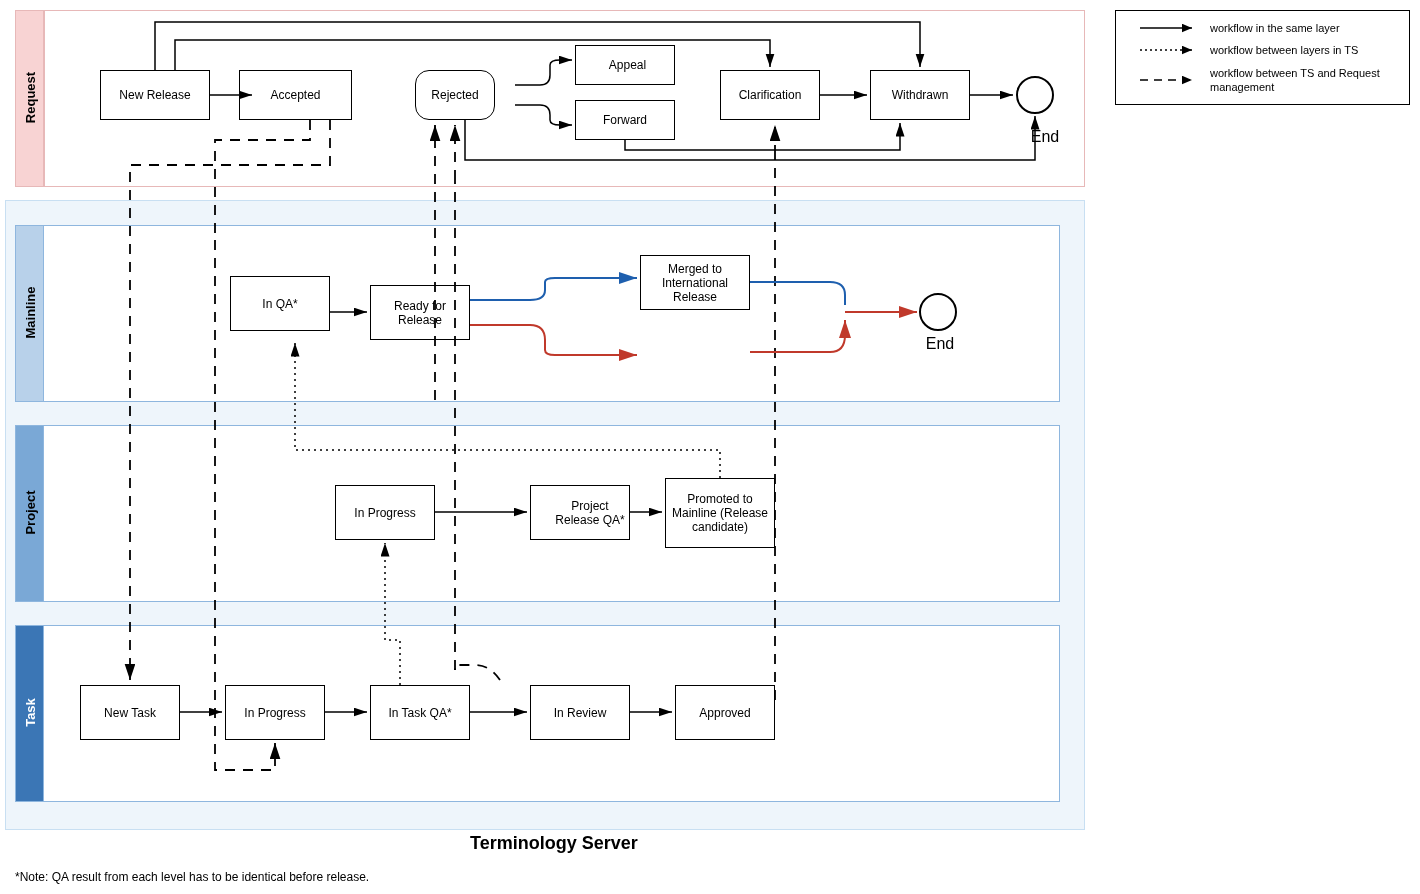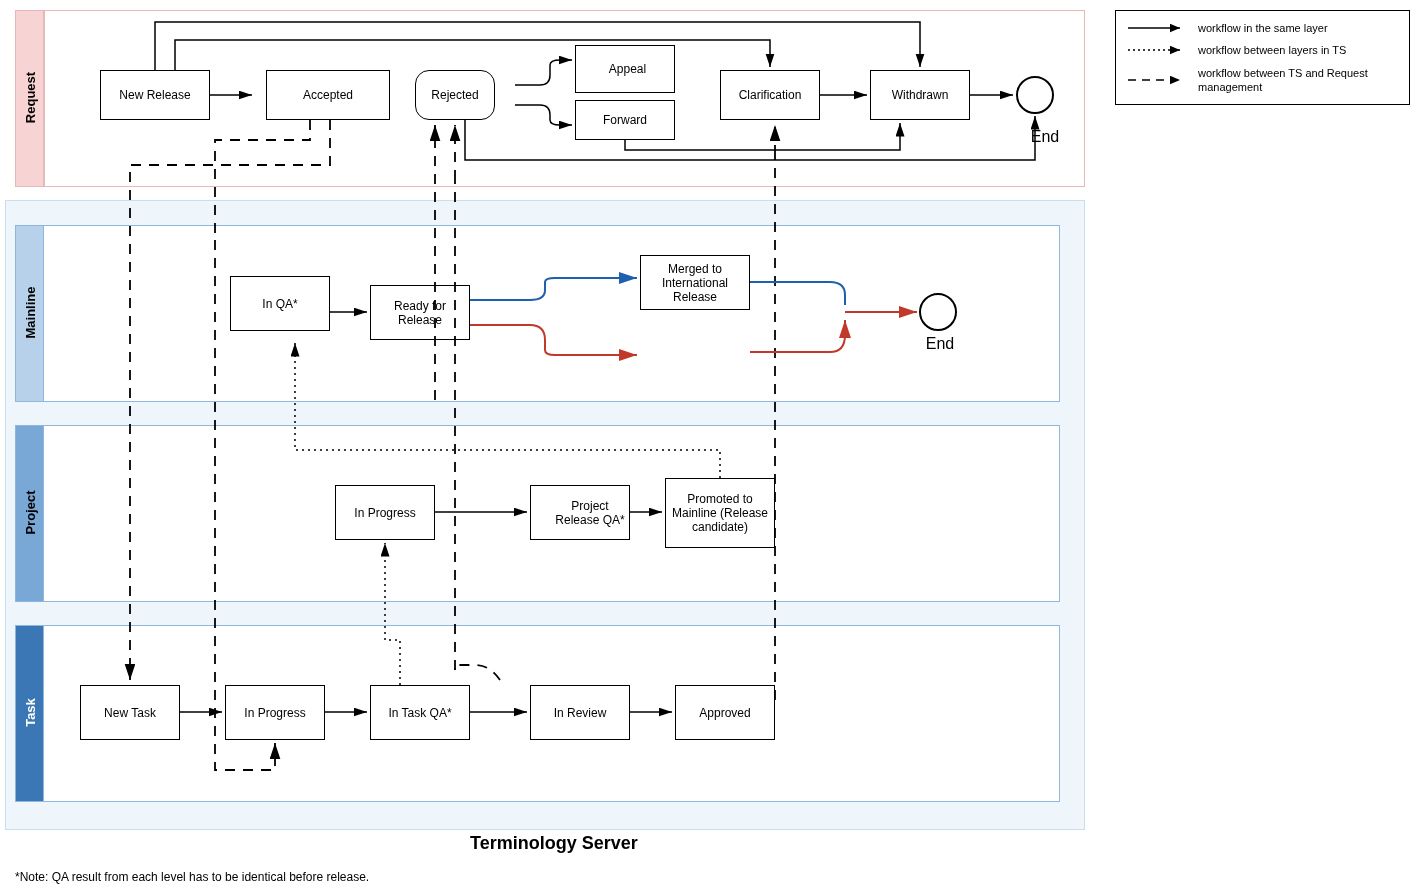--- a/index.html
+++ b/index.html
@@ -47,21 +47,21 @@
     text-align: center;
     font-size: 12px;
     padding: 2px 4px;
     box-sizing: border-box;
   }
   .legend-box {
     position: absolute;
     border: 1.5px solid #000;
     background: #fff;
     box-sizing: border-box;
-    padding: 10px 12px;
+    padding: 10px 24px;
   }
   .legend-row {
     display: flex;
     align-items: center;
     margin-bottom: 8px;
     font-size: 11px;
     line-height: 1.3;
   }
   .legend-row:last-child { margin-bottom: 0; }
   .legend-arrow {
@@ -107,23 +107,23 @@
   <div class="lane-label" style="left:-10px; top:90px; width:80px;">Request</div>
   <div class="lane-label" style="left:-10px; top:305px; width:80px;">Mainline</div>
   <div class="lane-label" style="left:-10px; top:505px; width:80px;">Project</div>
   <div class="lane-label" style="left:-10px; top:705px; width:80px; color:#fff;">Task</div>
 
   <div class="ts-title" style="left:470px; top:833px;">Terminology Server</div>
 
   <div class="footnote" style="left:15px; top:870px;">*Note: QA result from each level has to be identical before release.</div>
 
   <div class="node" style="left:100px; top:70px; width:110px; height:50px;">New Release</div>
-  <div class="node" style="left:266px; top:70px; width:124px; height:50px;">Accepted</div>
+  <div class="node" style="left:239px; top:70px; width:113px; height:50px;">Accepted</div>
   <div class="node" style="left:415px; top:70px; width:80px; height:50px;border-radius:14px;">Rejected</div>
-  <div class="node" style="left:575px; top:45px; width:100px; height:48px;padding-left:9px;">Appeal</div>
+  <div class="node" style="left:575px; top:45px; width:100px; height:40px;padding-left:9px;">Appeal</div>
   <div class="node" style="left:575px; top:100px; width:100px; height:40px;">Forward</div>
   <div class="node" style="left:720px; top:70px; width:100px; height:50px;">Clarification</div>
   <div class="node" style="left:870px; top:70px; width:100px; height:50px;">Withdrawn</div>
 
   <div class="node" style="left:230px; top:276px; width:100px; height:55px;">In QA*</div>
   <div class="node" style="left:370px; top:285px; width:100px; height:55px;">Ready for Release</div>
   <div class="node" style="left:640px; top:255px; width:110px; height:55px;">Merged to International Release</div>
 
   <div class="node" style="left:335px; top:485px; width:100px; height:55px;">In Progress</div>
   <div class="node" style="left:530px; top:485px; width:100px; height:55px;padding-left:24px;">Project Release QA*</div>

